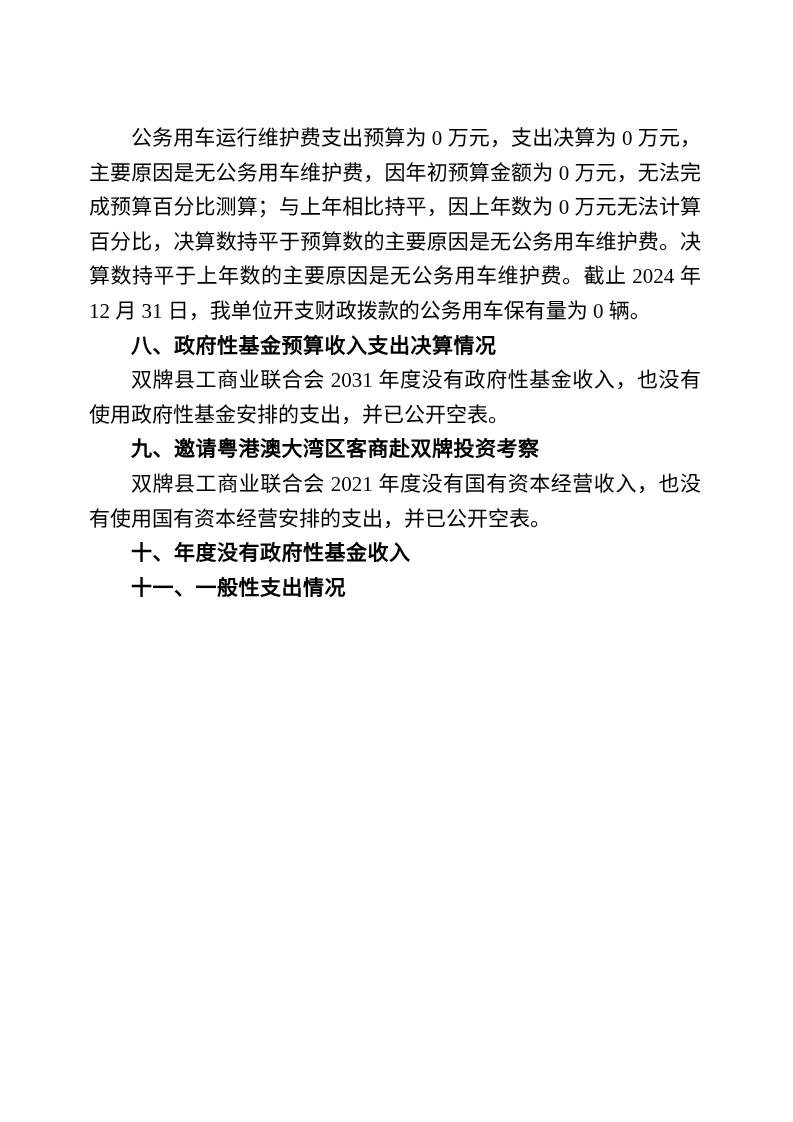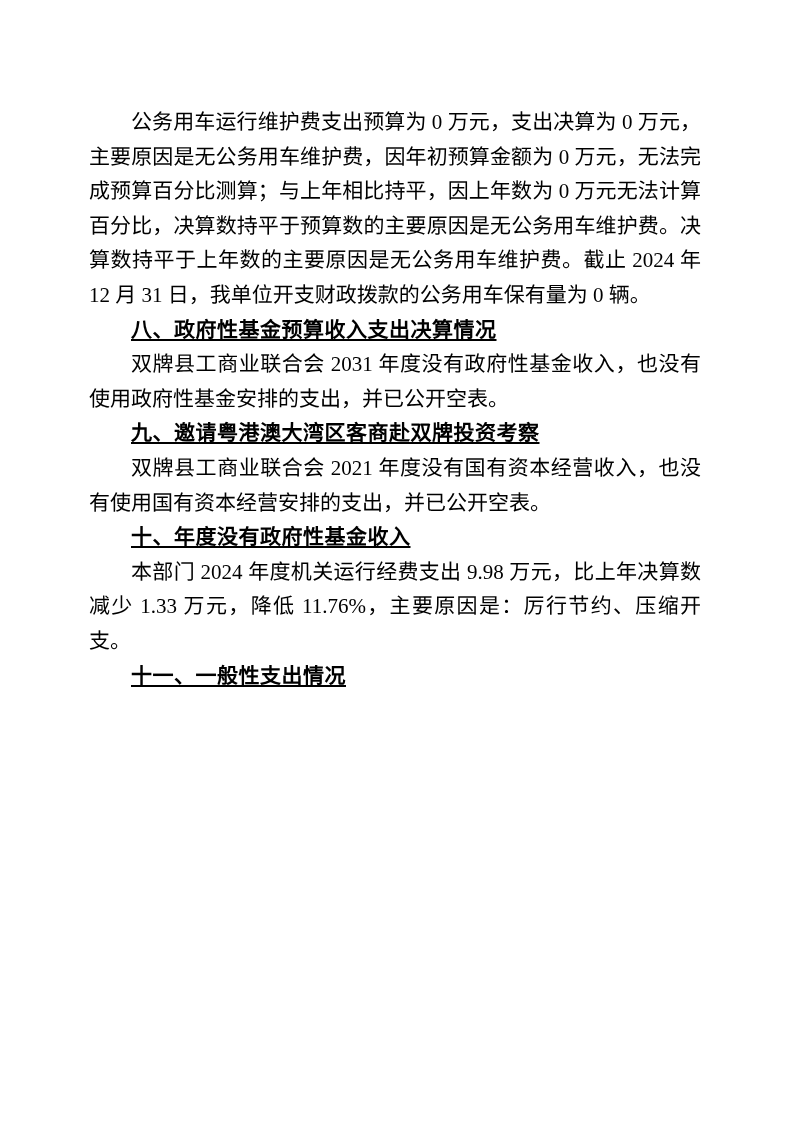--- a/index.html
+++ b/index.html
@@ -10,48 +10,46 @@
   .page {
     position: relative;
     width: 793px;
     height: 1122px;
     background: #ffffff;
     overflow: hidden;
   }
   .content {
     position: absolute;
     left: 89px;
-    top: 105px;
+    top: 121px;
     width: 612px;
     color: #000000;
     font-family: "Liberation Serif", "DejaVu Serif", serif;
     font-size: 21px;
     line-height: 34.6px;
     text-align: justify;
   }
   .content p {
     margin: 0;
     padding: 0;
     text-indent: 2em;
   }
   .content p.heading {
     font-family: "Liberation Sans", "DejaVu Sans", sans-serif;
     font-weight: bold;
     text-align: left;
     letter-spacing: 0.5px;
-    text-decoration: underline;
   }
 </style>
 </head>
 <body>
 
 <div class="page" style="background: rgb(255, 255, 255);">
   <div class="content" id="doc-content" style="color: rgb(0, 0, 0);">
       <p class="body">公务用车运行维护费支出预算为 0 万元，支出决算为 0 万元，主要原因是无公务用车维护费，因年初预算金额为 0 万元，无法完成预算百分比测算；与上年相比持平，因上年数为 0 万元无法计算百分比，决算数持平于预算数的主要原因是无公务用车维护费。决算数持平于上年数的主要原因是无公务用车维护费。截止 2024 年 12 月 31 日，我单位开支财政拨款的公务用车保有量为 0 辆。</p>
       <p class="heading">八、政府性基金预算收入支出决算情况</p>
       <p class="body">双牌县工商业联合会 2031 年度没有政府性基金收入，也没有使用政府性基金安排的支出，并已公开空表。</p>
       <p class="heading">九、邀请粤港澳大湾区客商赴双牌投资考察</p>
       <p class="body">双牌县工商业联合会 2021 年度没有国有资本经营收入，也没有使用国有资本经营安排的支出，并已公开空表。</p>
       <p class="heading">十、年度没有政府性基金收入</p>
-      <p class="body">本部门 2024 年度机关运行经费支出 9.98 万元，比上年决算数减少 1.33 万元，降低 11.76%，主要原因是：厉行节约、压缩开支。</p>
       <p class="heading">十一、一般性支出情况</p>
     </div>
 </div>
 
 </body></html>

